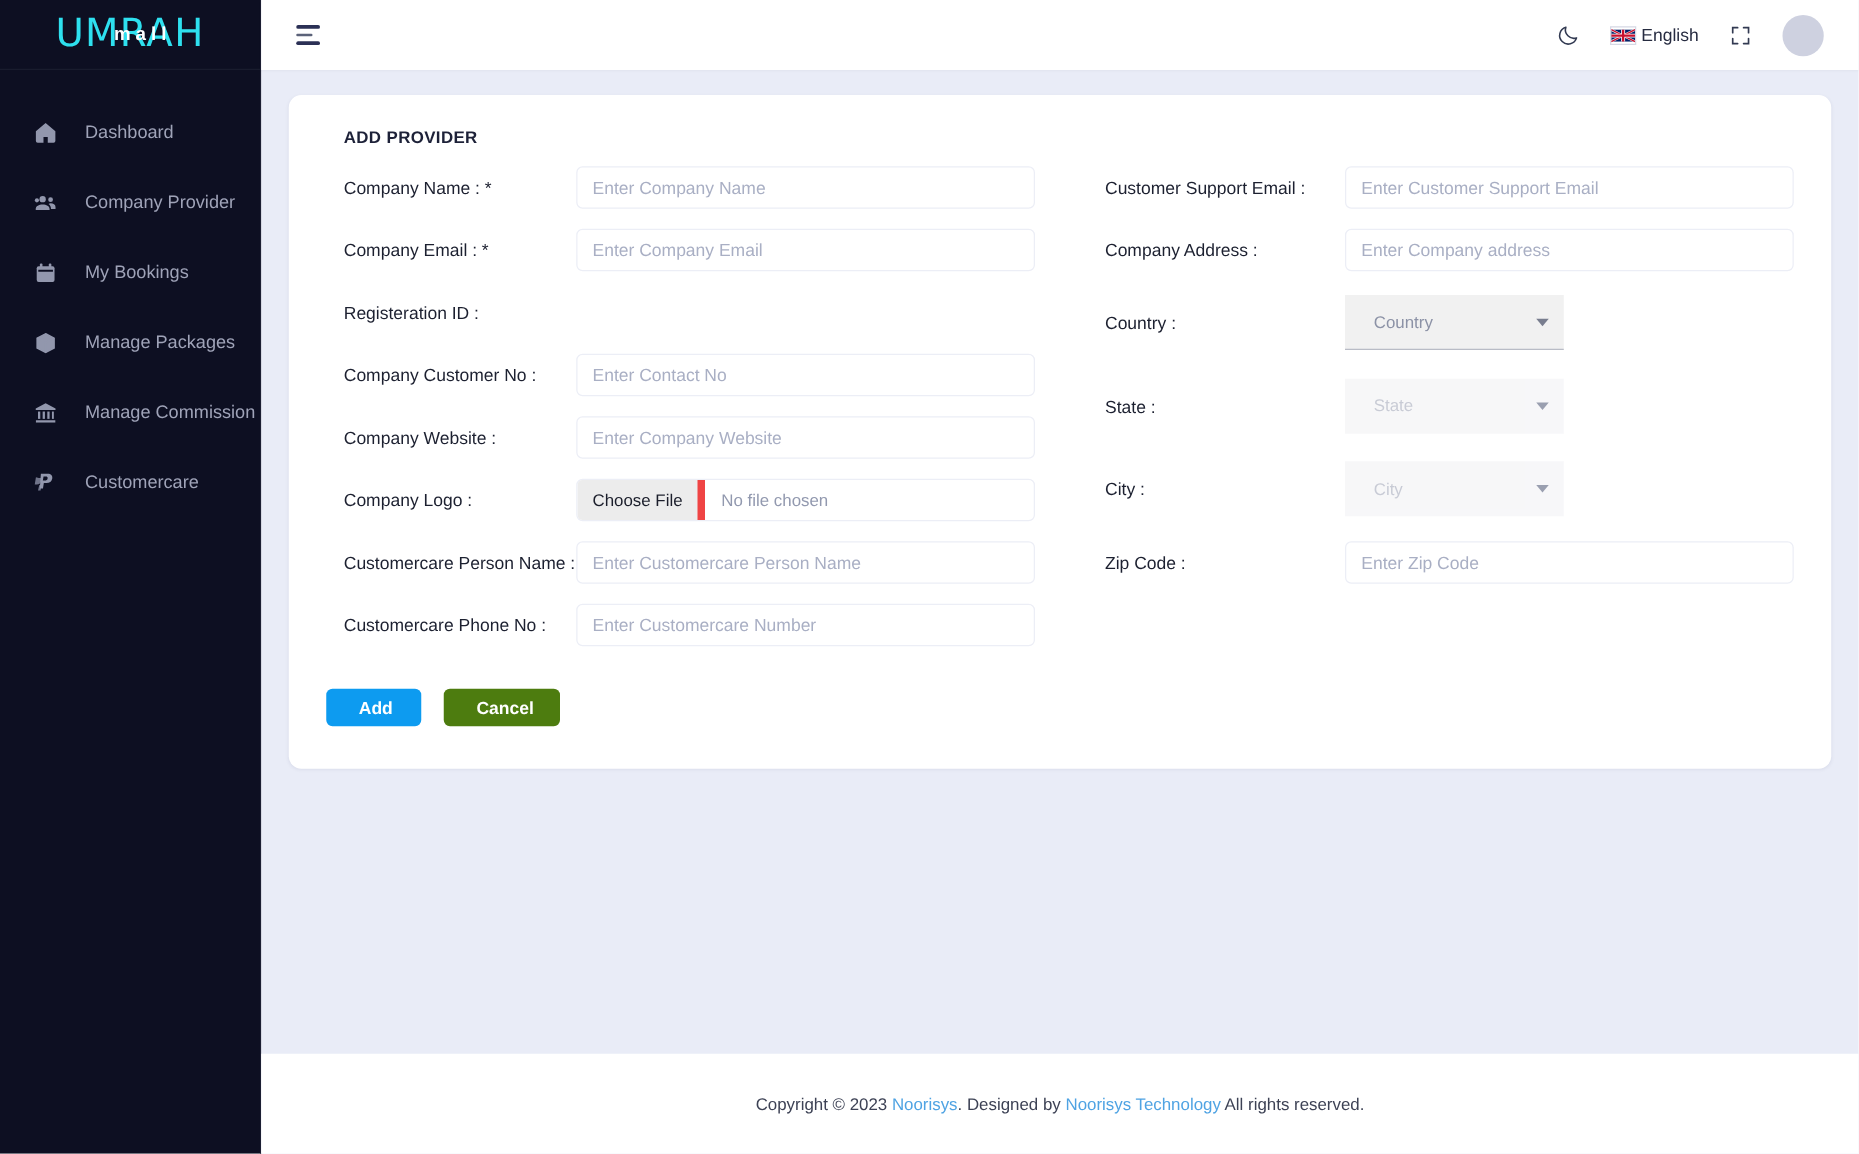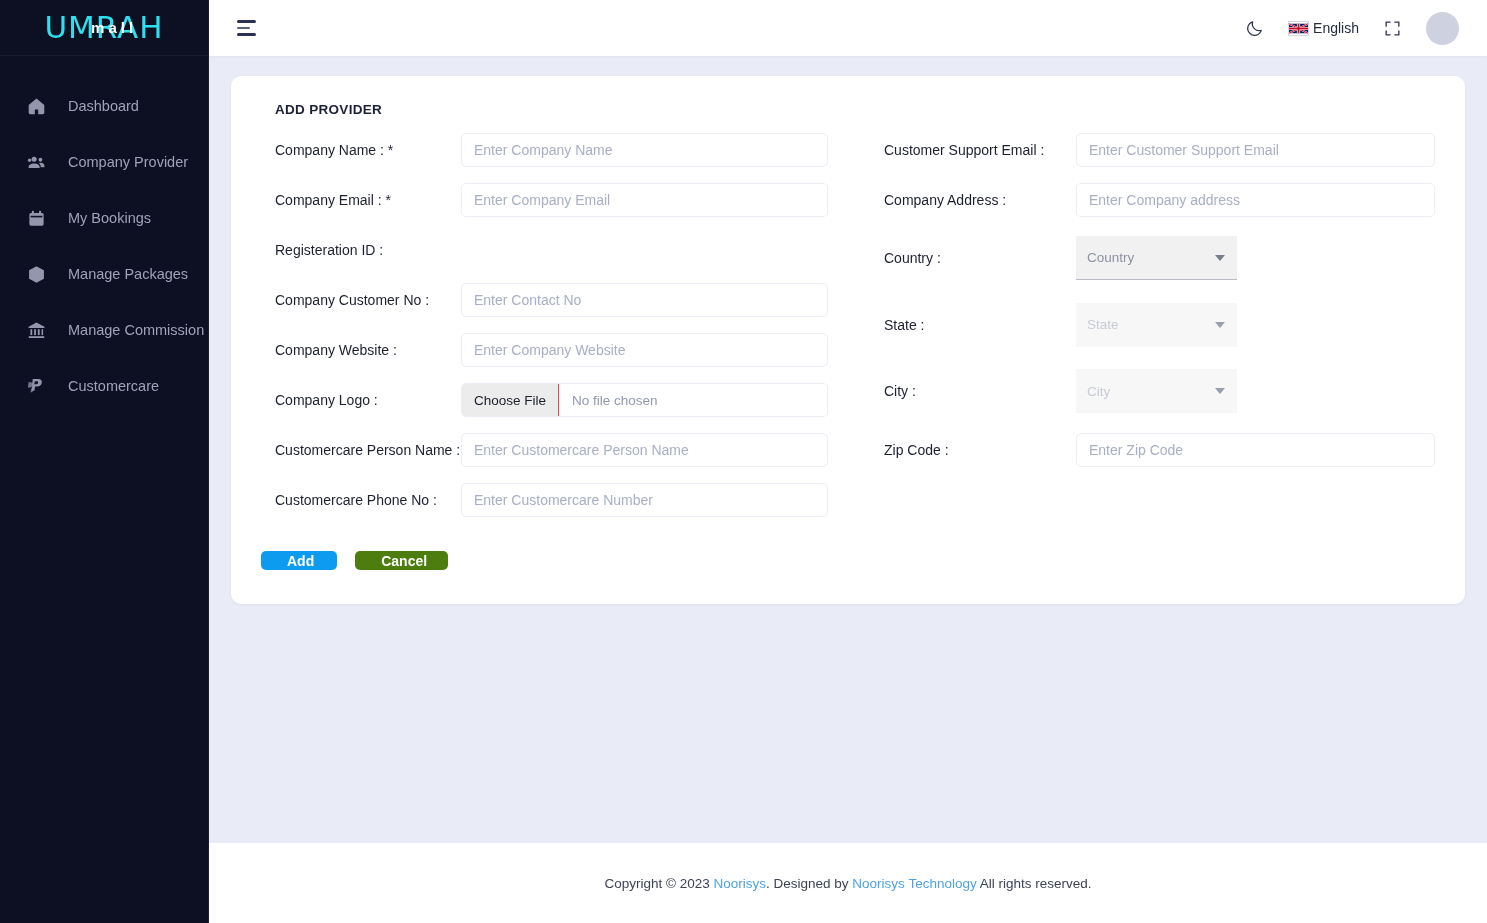--- a/index.html
+++ b/index.html
@@ -105,29 +105,29 @@
   .inp::placeholder { color: #a9afc4; }
 
   .file-wrap {
     display: flex; align-items: center;
     border: 1px solid #eceef6; border-radius: 5px; height: 34px;
     overflow: hidden; background: #fff; cursor: pointer;
   }
   .file-btn {
     background: #ececec; color: #1b1e2b; font-size: 13.5px;
     padding: 0 12px; height: 100%; display: flex; align-items: center;
-    border-right: 1px solid #ef4444;
+    border-right: 6px solid #ef4444;
   }
   .file-txt { font-size: 13.5px; color: #9299af; padding-left: 13px; }
 
   .sel {
-    width: 161px; height: 44px;
+    width: 175px; height: 44px;
     background: #f1f1f1; border: none; border-bottom: 1px solid #b9bcc6;
     font-size: 13.5px; color: #8c92a6;
-    padding: 0 28px 0 11px;
+    padding: 0 28px 0 23px;
     font-family: "Liberation Sans", sans-serif;
     appearance: none; -webkit-appearance: none;
     outline: none; cursor: pointer;
     border-radius: 0;
   }
   .sel-wrap { position: relative; display: inline-block; }
   .sel-arrow {
     position: absolute; right: 12px; top: 50%; transform: translateY(-50%);
     width: 0; height: 0; border-left: 5px solid transparent;
     border-right: 5px solid transparent; border-top: 6px solid #787d8e;
@@ -135,21 +135,21 @@
   }
   .sel.disabled { background: #f4f4f6; border-bottom: none; color: #b2b6c4; cursor: default; }
   .sel.disabled + .sel-arrow { border-top-color: #9a9fb0; }
 
   .zip-row .inp { height: 34px; }
 
   .actions { display: flex; justify-content: center; gap: 18px; margin-top: 26px; padding-right: 380px; }
   .btn {
     border: none; border-radius: 5px; color: #fff;
     font-size: 14px; font-weight: 600;
-    padding: 0 26px; height: 19px; cursor: pointer;
+    padding: 0 26px; height: 30px; cursor: pointer;
     font-family: "Liberation Sans", sans-serif;
   }
   .btn-add { background: #0d9bf0; min-width: 76px; }
   .btn-cancel { background: #4d7c0f; min-width: 90px; }
 
   .footer {
     background: #ffffff; height: 80px;
     display: flex; align-items: center; justify-content: center;
     font-size: 13.5px; color: #3d4255;
   }

